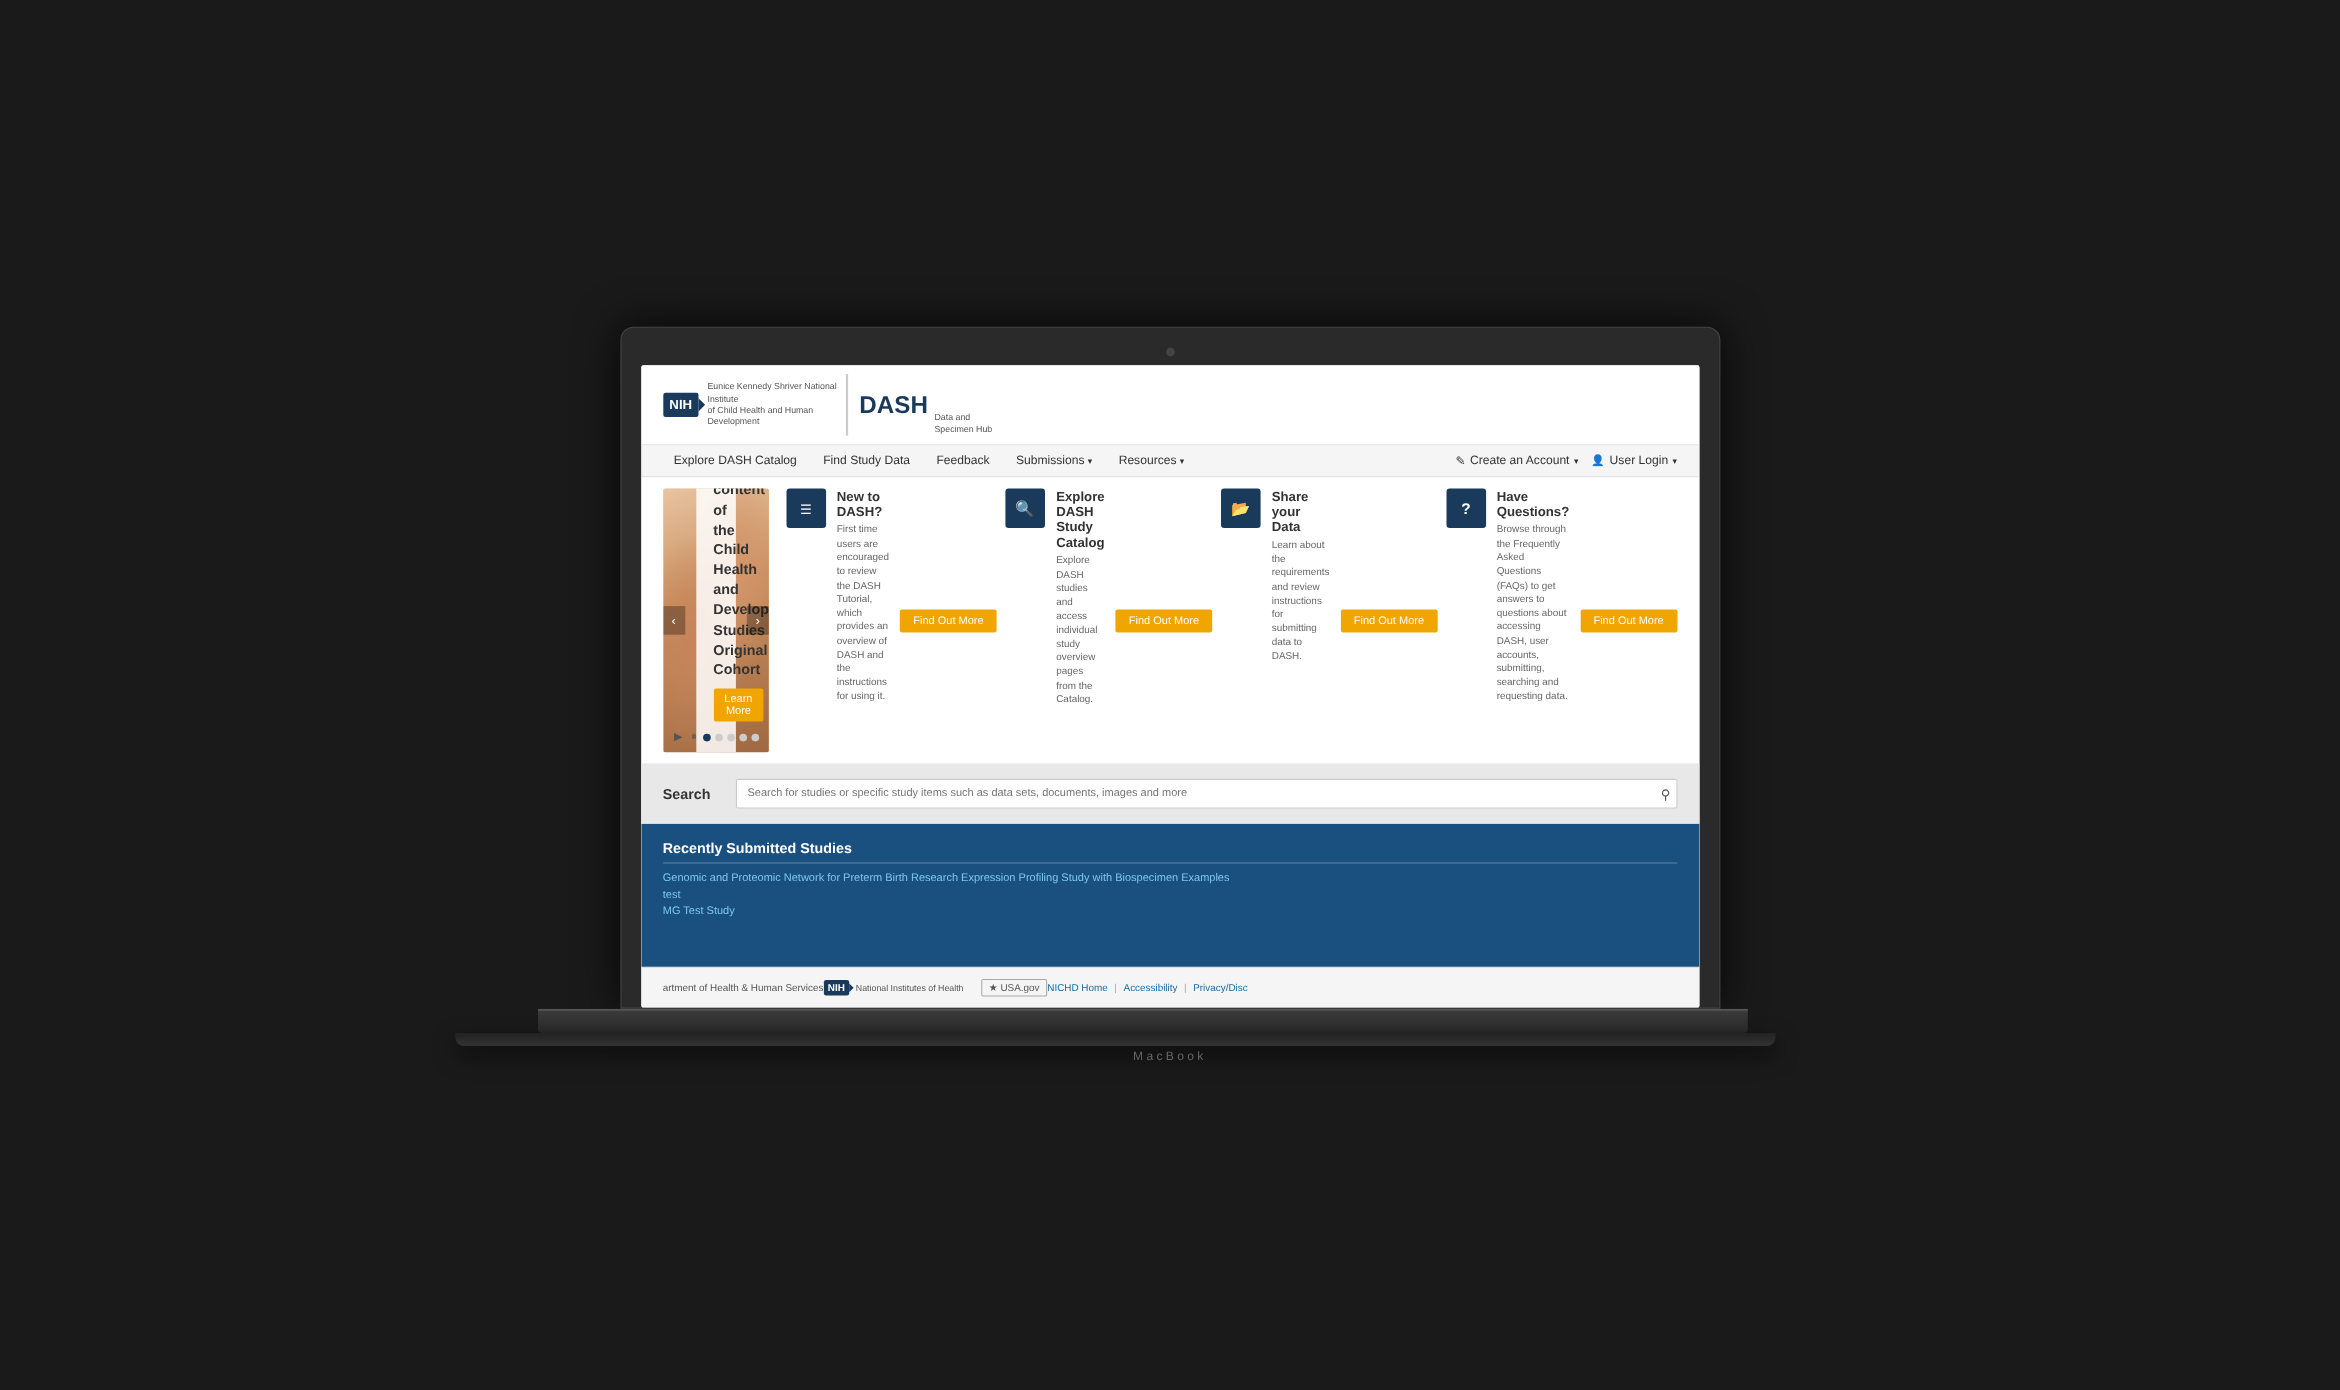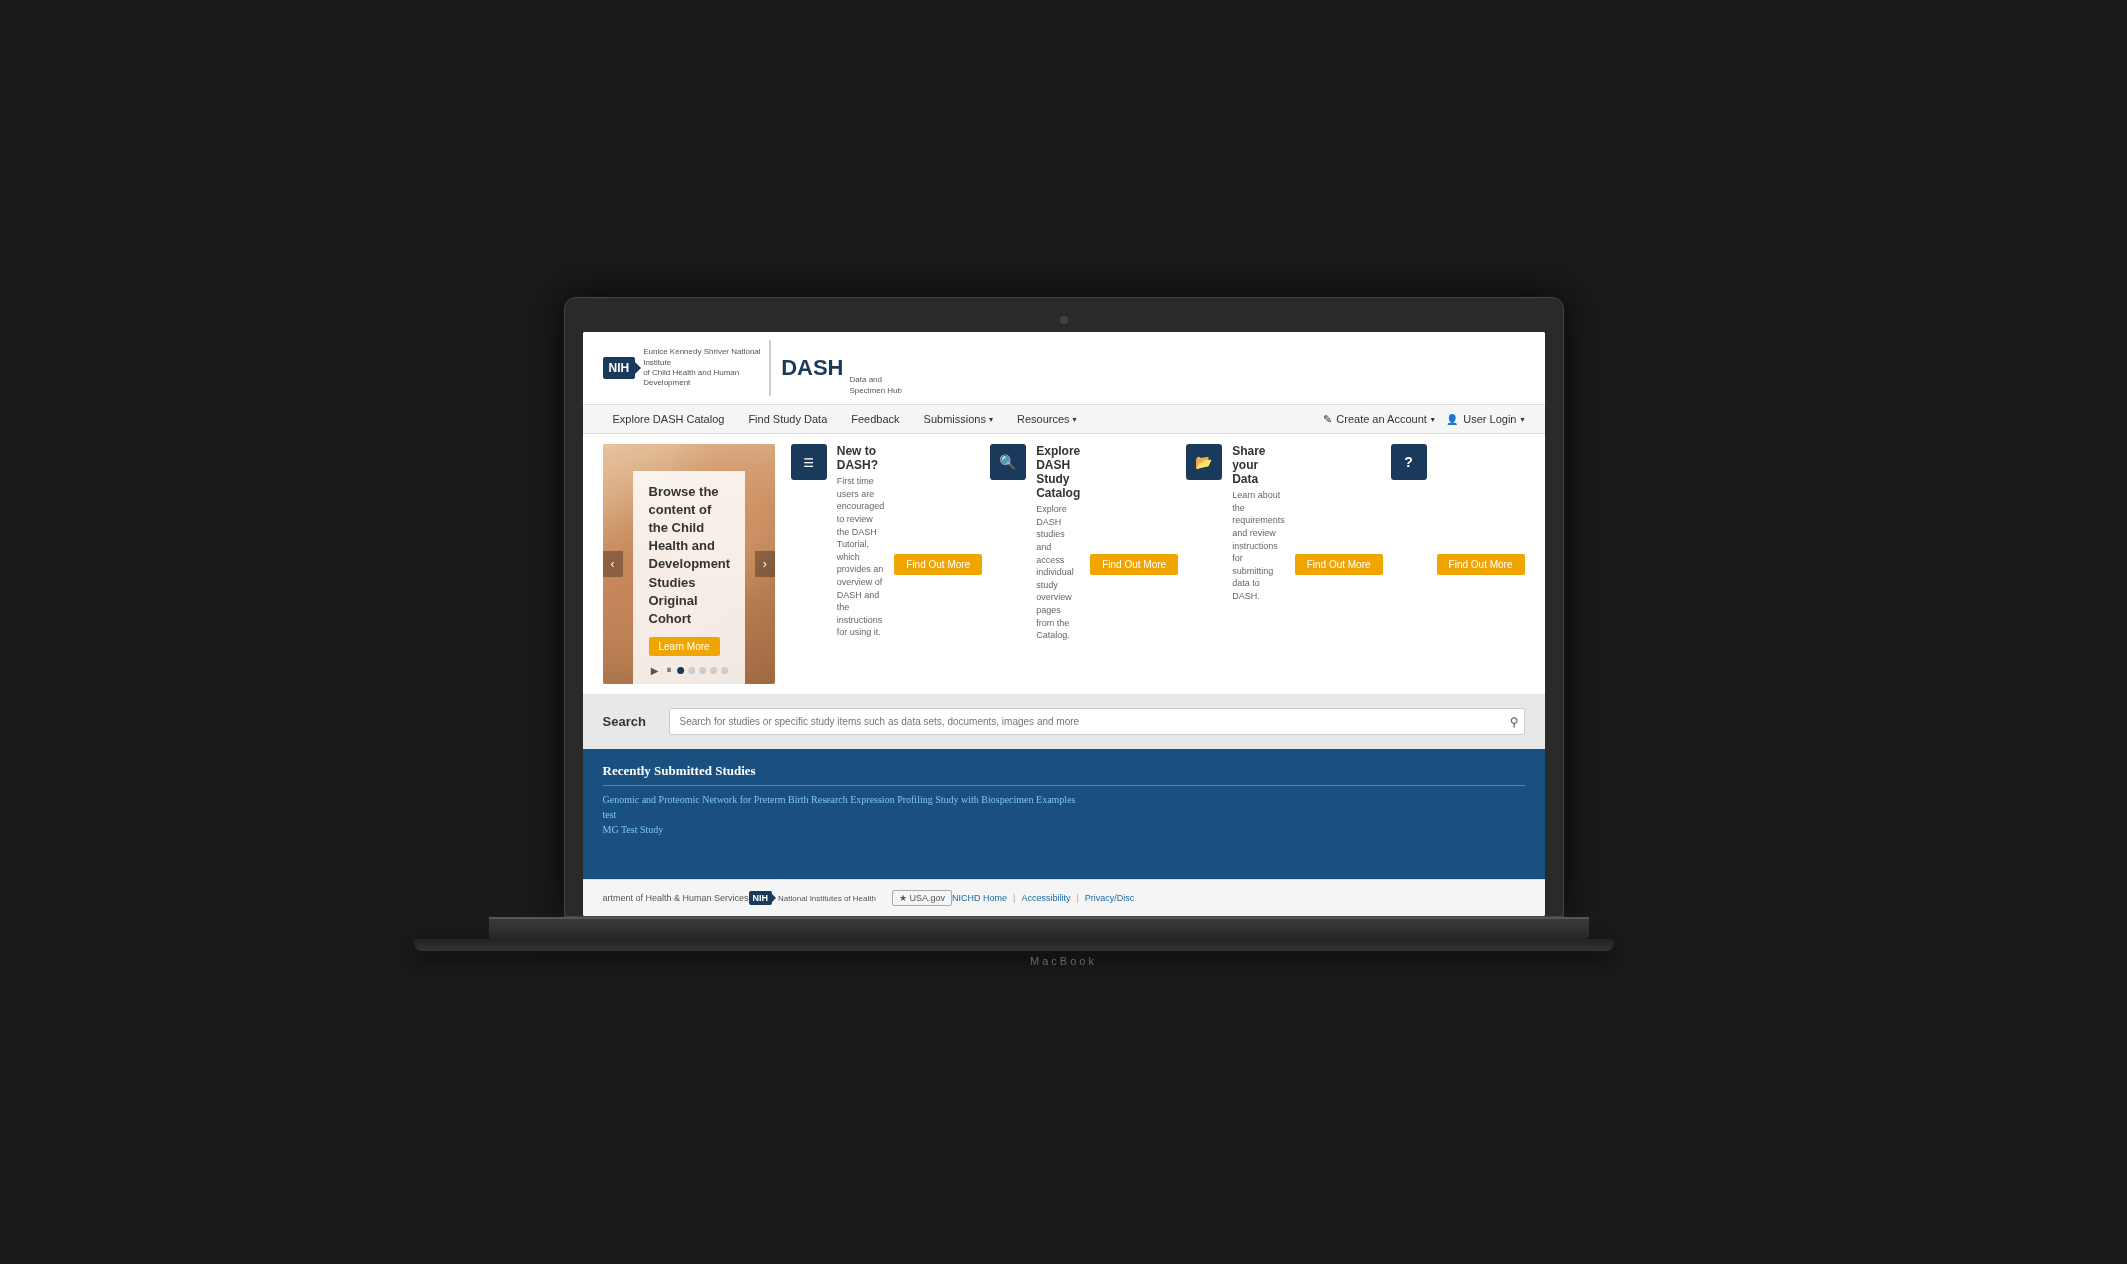--- a/index.html
+++ b/index.html
@@ -381,21 +381,20 @@
       cursor: pointer;
       color: #555;
       font-size: 12px;
     }
 
     .recent-studies-section {
       background: #1a5080;
       padding: 14px 20px;
       color: #fff;
       min-height: 130px;
-      font-family: Liberation Serif, serif;
     }
 
     .recent-title {
       font-size: 13px;
       font-weight: bold;
       color: #fff;
       margin-bottom: 8px;
       padding-bottom: 6px;
       border-bottom: 1px solid rgba(255,255,255,0.3);
     }
@@ -604,20 +603,24 @@
                 <div class="info-title">Share your Data</div>
                 <div class="info-text">Learn about the requirements and review instructions for submitting data to DASH.</div>
               </div>
               <button class="find-out-btn">Find Out More</button>
             </div>
 
             <div class="info-card">
               <div class="info-icon">
                 <span class="question-icon"></span>
               </div>
+              <div class="info-content">
+                <div class="info-title">Have Questions?</div>
+                <div class="info-text">Browse through the Frequently Asked Questions (FAQs) to get answers to questions about accessing DASH, user accounts, submitting, searching and requesting data.</div>
+              </div>
               <button class="find-out-btn">Find Out More</button>
             </div>
 
           </div>
         </div>
 
         <div class="search-section">
           <div class="search-label">Search</div>
           <div class="search-input-wrapper">
             <input class="search-input" type="text" placeholder="Search for studies or specific study items such as data sets, documents, images and more" style="">

